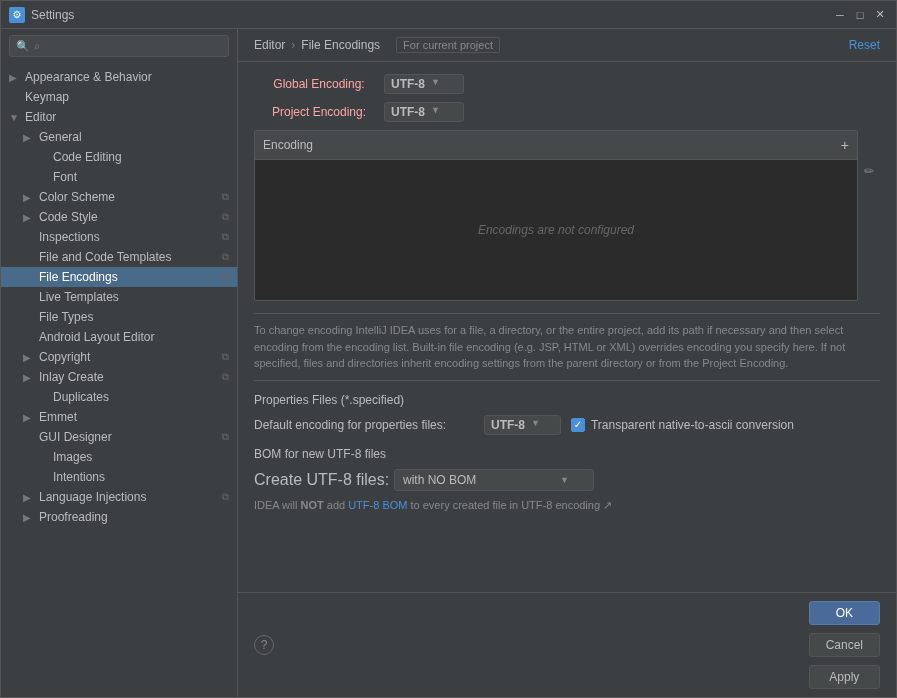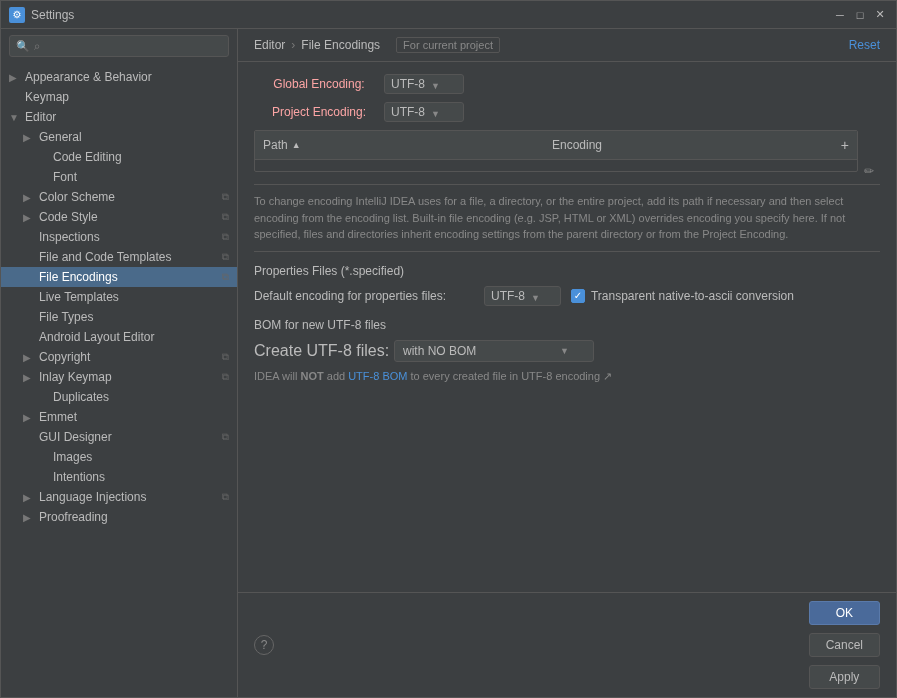--- a/index.html
+++ b/index.html
@@ -220,22 +220,23 @@
     .dropdown-select {
       background: #45494a;
       border: 1px solid #555;
       border-radius: 3px;
       color: #bbbbbb;
       font-size: 12px;
       padding: 2px 20px 2px 6px;
       cursor: pointer;
       position: relative;
       display: inline-flex;
-      align-items: flex-end;
+      align-items: flex-start;
       min-width: 80px;
+      font-weight: bold;
     }
 
     .dropdown-arrow {
       margin-left: 6px;
       font-size: 9px;
       color: #888;
     }
 
     
     .encoding-table {
@@ -564,21 +565,21 @@
         </div>
 
         <div class="tree-item tree-indent-1">
           <span class="expand-arrow">▶</span>
           <span>Copyright</span>
           <span class="tree-icon-right">⧉</span>
         </div>
 
         <div class="tree-item tree-indent-1">
           <span class="expand-arrow">▶</span>
-          <span>Inlay Keymap</span>
+          <span>Inlay Create</span>
           <span class="tree-icon-right">⧉</span>
         </div>
 
         <div class="tree-item tree-indent-2">
           <span class="expand-arrow"> </span>
           <span>Duplicates</span>
         </div>
 
         <div class="tree-item tree-indent-1">
           <span class="expand-arrow">▶</span>
@@ -639,30 +640,29 @@
           <span class="encoding-label">Project Encoding:</span>
           <div class="dropdown-select">
             <span>UTF-8</span>
             <span class="dropdown-arrow">▼</span>
           </div>
         </div>
 
         <div class="table-with-btns">
           <div class="encoding-table" style="flex:1;">
             <div class="table-header">
-              <div class="table-col-path">
-                <span>Path</span>
-                <span class="sort-arrow">▲</span>
-              </div>
               <div class="table-col-encoding">
                 <span>Encoding</span>
               </div>
               <div class="table-btn-col">
                 <span class="table-add-btn">+</span>
               </div>
+            </div>
+            <div class="table-body">
+              <span class="empty-text">Encodings are not configured</span>
             </div>
           </div>
           <div style="display:flex;flex-direction:column;align-items:center;padding:4px;gap:8px;margin-top:28px;">
             <span class="side-btn">✏</span>
           </div>
         </div>
 
         <div class="info-text">To change encoding IntelliJ IDEA uses for a file, a directory, or the entire project, add its path if necessary and then select encoding from the encoding list. Built-in file encoding (e.g. JSP, HTML or XML) overrides encoding you specify here. If not specified, files and directories inherit encoding settings from the parent directory or from the Project Encoding.</div>
 
         <div class="section-title">Properties Files (*.specified)</div>

